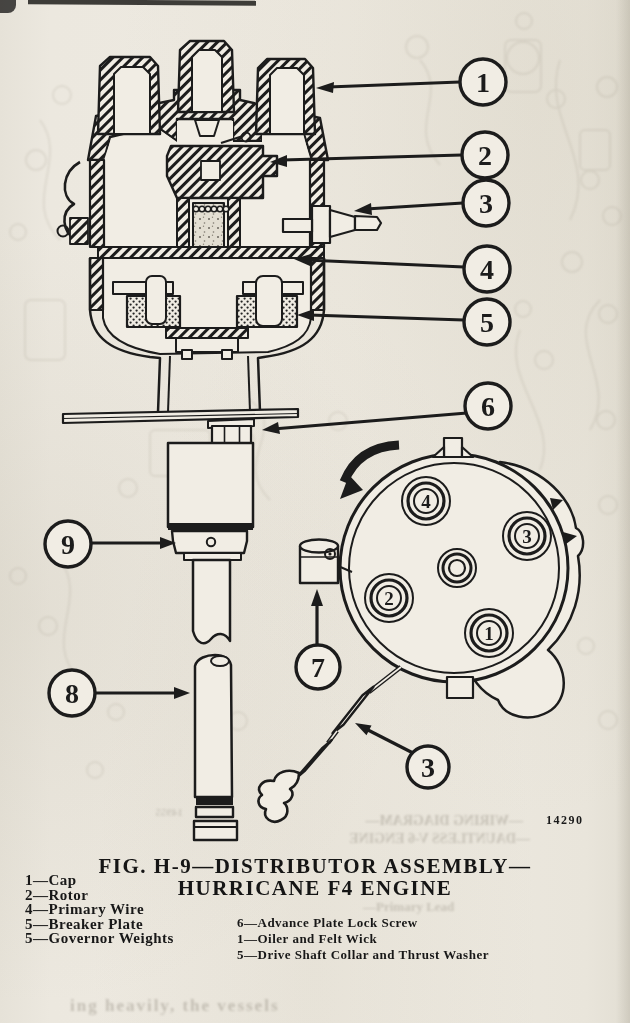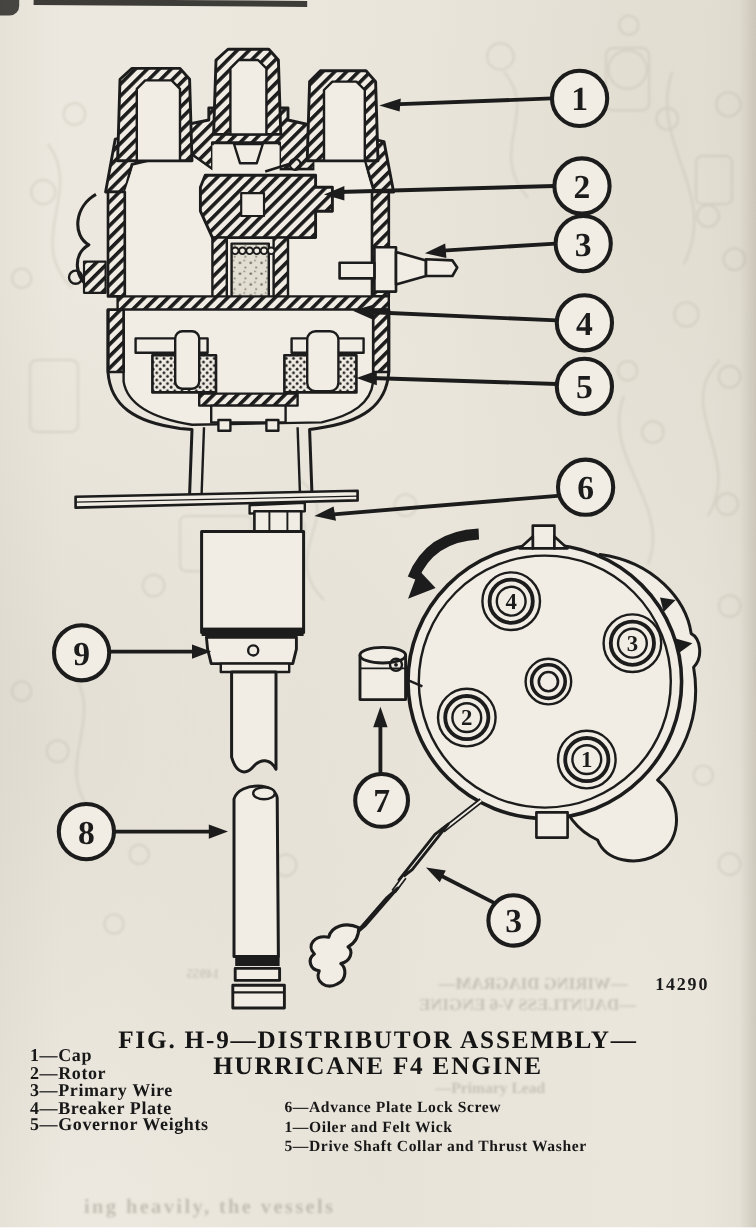--- a/index.html
+++ b/index.html
@@ -12,21 +12,21 @@
           radial-gradient(ellipse at 50% 95%, rgba(180,172,150,.12), rgba(0,0,0,0) 50%),
           linear-gradient(90deg, #e6e2d8 0%, #ece8df 8%, #eeeae1 55%, #e9e5db 93%, #e2ded3 100%);
         color:#1c1c1c;}
   .edge-shade{position:absolute;top:0;right:0;width:14px;height:100%;
         background:linear-gradient(90deg, rgba(0,0,0,0), rgba(120,112,95,.18));}
   svg{position:absolute;left:0;top:0;}
   .caption{position:absolute;left:0;top:855px;width:630px;text-align:center;
         font-weight:bold;font-size:21px;line-height:22px;letter-spacing:1.5px;
         color:#151515;}
   .fig-number{position:absolute;left:546px;top:813px;font-weight:bold;
-        font-size:15px;letter-spacing:1.5px;color:#1a1a1a;}
+        font-size:12px;letter-spacing:1.5px;color:#1a1a1a;}
   .legend{position:absolute;font-weight:bold;color:#181818;letter-spacing:.5px;}
   .legend-left{left:25px;top:873px;font-size:15px;line-height:14.5px;}
   .legend-right{left:237px;top:915px;font-size:13px;line-height:15.8px;}
   .legend div{white-space:nowrap;}
   .bleed{position:absolute;color:#7c7568;font-weight:bold;
         filter:blur(1px);pointer-events:none;}
   .mirrored{transform:scaleX(-1);}
   .smudge{position:absolute;background:#1e1d1b;}
 </style>
 </head>
@@ -370,22 +370,22 @@
   <div class="fig-number">14290</div>
 
   <div class="caption">
     <div>FIG. H-9—DISTRIBUTOR ASSEMBLY—</div>
     <div>HURRICANE F4 ENGINE</div>
   </div>
 
   <div class="legend legend-left">
     <div>1—Cap</div>
     <div>2—Rotor</div>
-    <div>3—Primary Wire</div>
-    <div>4—Breaker Plate</div>
+    <div>4—Primary Wire</div>
+    <div>5—Breaker Plate</div>
     <div>5—Governor Weights</div>
   </div>
   <div class="legend legend-right">
     <div>6—Advance Plate Lock Screw</div>
     <div>1—Oiler and Felt Wick</div>
     <div>5—Drive Shaft Collar and Thrust Washer</div>
   </div>
 
   <div class="bleed mirrored" style="left:343px;top:813px;width:180px;font-size:14px;opacity:.32;">—WIRING DIAGRAM—</div>
   <div class="bleed mirrored" style="left:335px;top:831px;width:195px;font-size:14px;opacity:.3;">—DAUNTLESS V-6 ENGINE</div>

